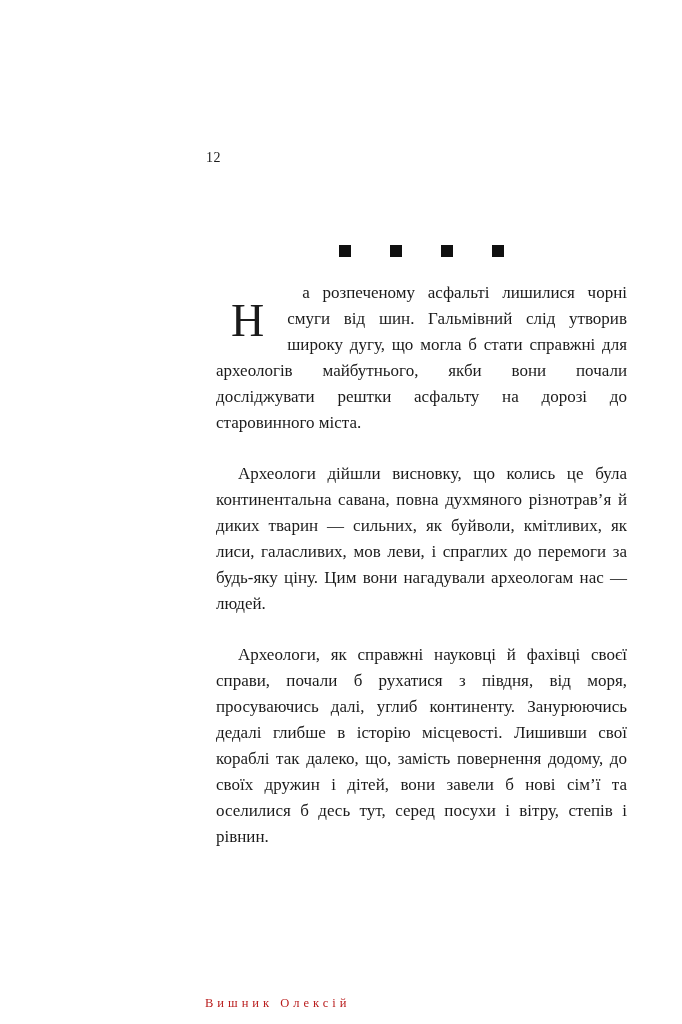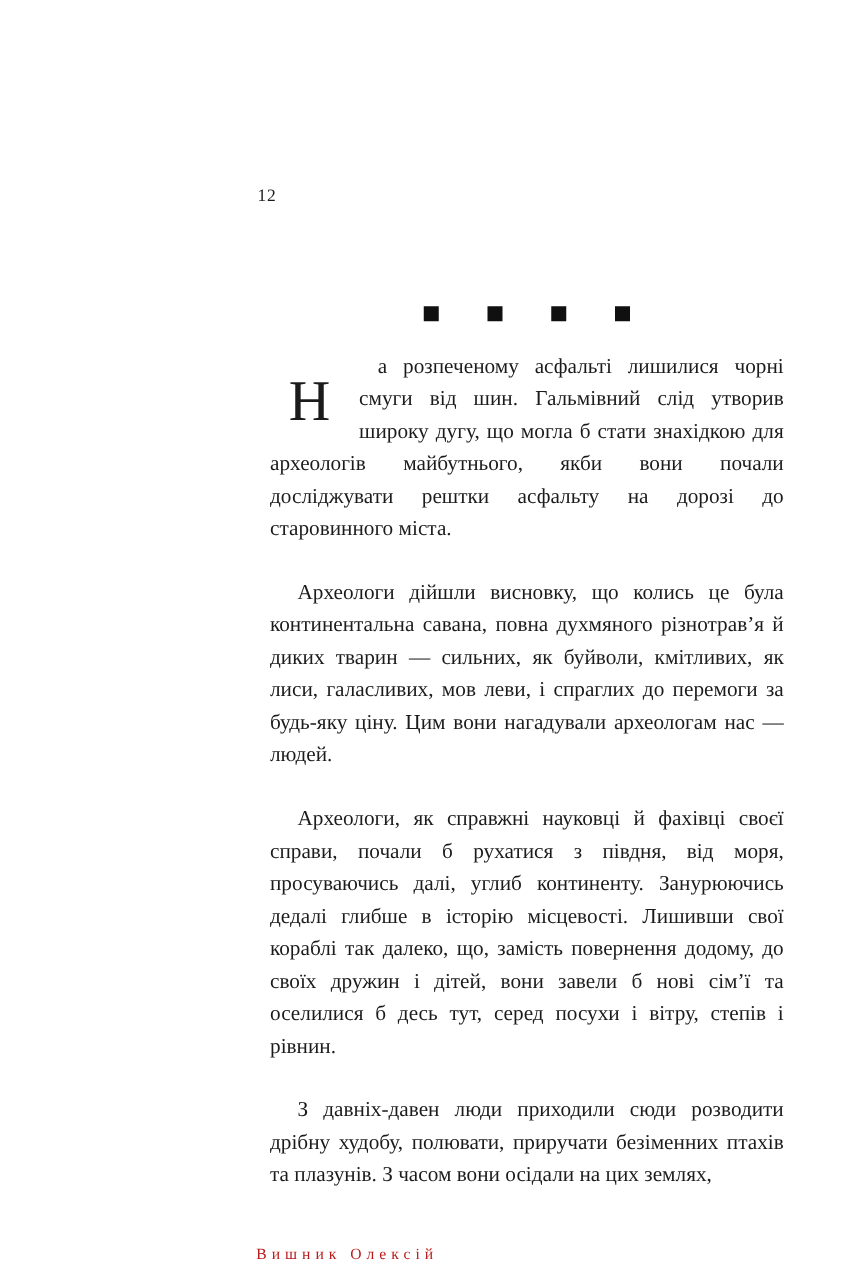--- a/index.html
+++ b/index.html
@@ -84,22 +84,21 @@
   <div class="divider">
     <span class="sq"></span>
     <span class="sq"></span>
     <span class="sq"></span>
     <span class="sq"></span>
   </div>
 
   <div class="content">
     <p class="first">
       <span class="dropcap">Н</span>
-      <span>а розпеченому асфальті лишилися чорні смуги від шин. Гальмівний слід утворив широку дугу, що могла б стати знахідкою для археологів майбутнього, якби вони почали досліджувати рештки асфальту на дорозі до старовинного міста.</span>
+      <span>а розпеченому асфальті лишилися чорні смуги від шин. Гальмівний слід утворив широку дугу, що могла б стати справжні для археологів майбутнього, якби вони почали досліджувати рештки асфальту на дорозі до старовинного міста.</span>
     </p>
     <p>Археологи дійшли висновку, що колись це була континентальна савана, повна духмяного різнотрав’я й диких тварин — сильних, як буйволи, кмітливих, як лиси, галасливих, мов леви, і спраглих до перемоги за будь-яку ціну. Цим вони нагадували археологам нас — людей.</p>
     <p>Археологи, як справжні науковці й фахівці своєї справи, почали б рухатися з півдня, від моря, просуваючись далі, углиб континенту. Занурюючись дедалі глибше в історію місцевості. Лишивши свої кораблі так далеко, що, замість повернення додому, до своїх дружин і дітей, вони завели б нові сім’ї та оселилися б десь тут, серед посухи і вітру, степів і рівнин.</p>
-    <p>З давніх-давен люди приходили сюди розводити дрібну худобу, полювати, приручати безіменних птахів та плазунів. З часом вони осідали на цих землях,</p>
   </div>
 
   <div class="footer-author">Вишник Олексій</div>
 
 </div>
 
 </body></html>

